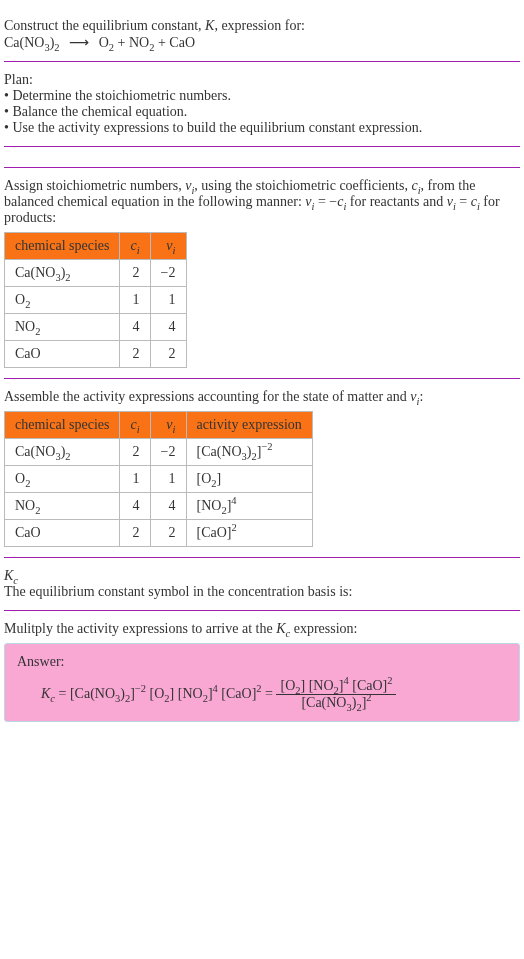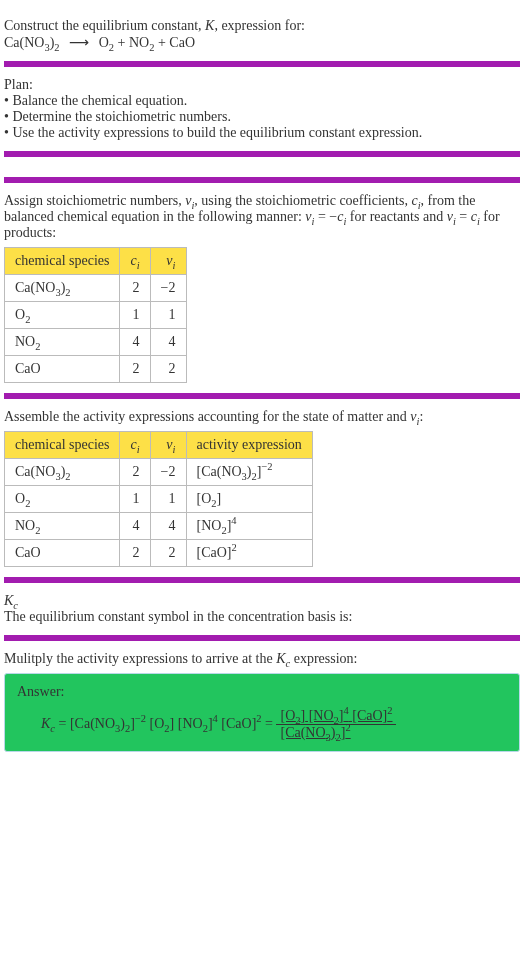--- a/index.html
+++ b/index.html
@@ -9,21 +9,21 @@
     }
     body {
       font-family: Georgia, 'Times New Roman', serif;
       font-size: 14px;
       color: #333;
       background: #fff;
       width: 524px;
       padding: 8px 4px;
     }
     .section {
-      border-bottom: 6px solid #a21caf;
+      border-bottom: 1px solid #a21caf;
       padding: 10px 0;
     }
     .section:last-child {
       border-bottom: none;
     }
     .sub {
       font-size: 0.75em;
       vertical-align: sub;
       line-height: 0;
     }
@@ -43,43 +43,42 @@
       border-collapse: collapse;
       margin-top: 6px;
     }
     th, td {
       border: 1px solid #bbb;
       padding: 5px 10px;
       text-align: left;
       font-weight: normal;
     }
     th {
-      background: #fde047;
+      background: #f97316;
     }
     td.center, th.center {
       text-align: right;
     }
     .answer-box {
-      background: #22c55e;
+      background: #f9a8d4;
       border: 1px solid #b8d8e8;
       border-radius: 3px;
       padding: 10px 12px;
       margin-top: 6px;
     }
     .answer-label {
       margin-bottom: 8px;
     }
     .eq-line {
       padding-left: 24px;
     }
     .frac {
       display: inline-block;
       vertical-align: middle;
-      text-align: left;
-      text-decoration: underline;
+      text-align: center;
     }
     .frac .num {
       display: block;
       border-bottom: 1px solid #333;
       padding: 0 4px;
     }
     .frac .den {
       display: block;
       padding: 0 4px;
     }
@@ -105,22 +104,22 @@
     +
     <span>NO</span><span class="sub">2</span>
     +
     <span>CaO</span>
   </div>
 </div>
 
 <div class="section">
   <div>Plan:</div>
   <ul class="bullet-list">
+    <li>Determine the stoichiometric numbers.</li>
     <li>Balance the chemical equation.</li>
-    <li>Determine the stoichiometric numbers.</li>
     <li>Use the activity expressions to build the equilibrium constant expression.</li>
   </ul>
 </div>
 
 <div class="section">
 </div>
 
 <div class="section">
   <div>
     <span>Assign stoichiometric numbers, </span><span class="italic">ν</span><span class="sub italic">i</span><span>, using the stoichiometric coefficients, </span><span class="italic">c</span><span class="sub italic">i</span><span>, from the balanced chemical equation in the following manner: </span><span class="italic">ν</span><span class="sub italic">i</span><span> = −</span><span class="italic">c</span><span class="sub italic">i</span><span> for reactants and </span><span class="italic">ν</span><span class="sub italic">i</span><span> = </span><span class="italic">c</span><span class="sub italic">i</span><span> for products:</span>

